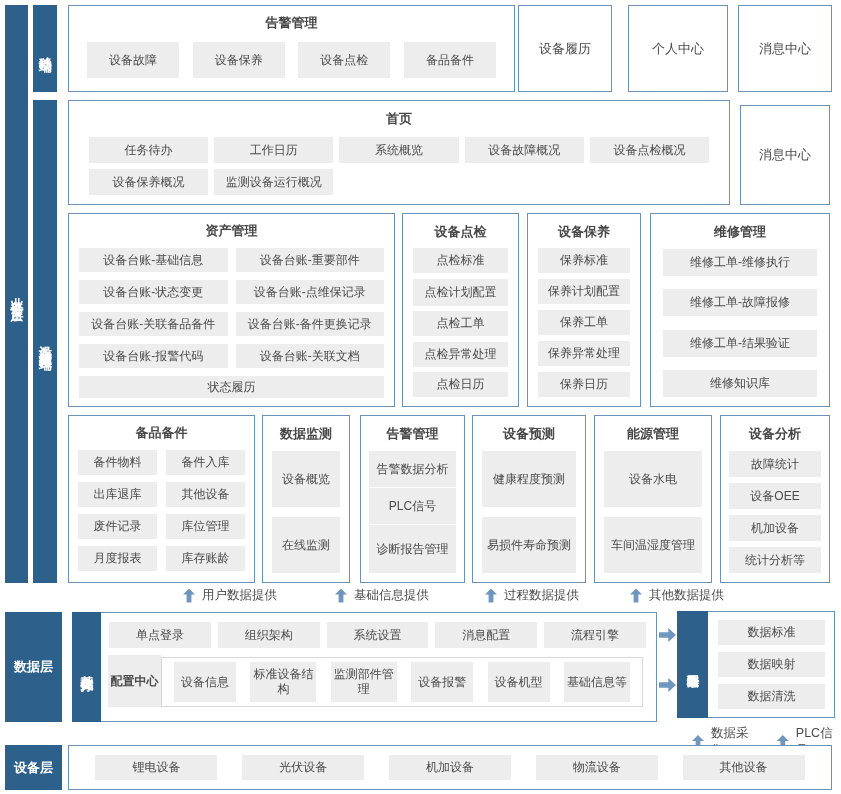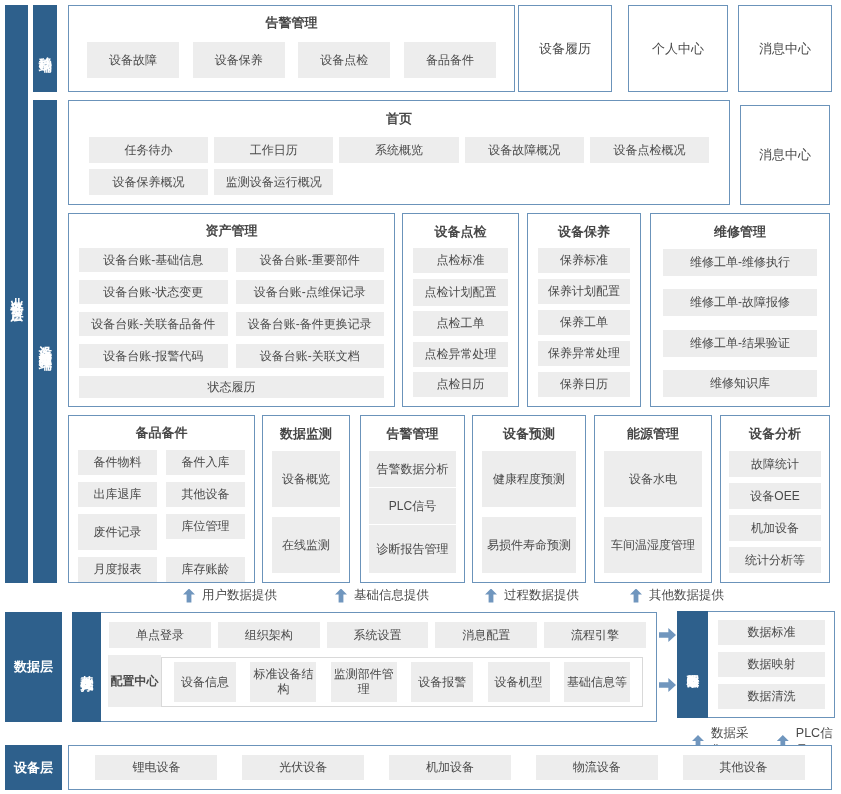--- a/index.html
+++ b/index.html
@@ -108,21 +108,21 @@
     </div>
   </div>
 
   <div class="abs bbox sec" style="left:68px;top:415px;width:187px;height:168px;padding:8px 9px;">
     <div class="title">备品备件</div>
     <div class="grid2" style="margin-top:8px;gap:7px 9px;">
       <div class="gi" style="height:25px;">备件物料</div>
       <div class="gi" style="height:25px;">备件入库</div>
       <div class="gi" style="height:25px;">出库退库</div>
       <div class="gi" style="height:25px;">其他设备</div>
-      <div class="gi" style="height:36px;">废件记录</div>
+      <div class="gi" style="height:25px;">废件记录</div>
       <div class="gi" style="height:25px;">库位管理</div>
       <div class="gi" style="height:25px;">月度报表</div>
       <div class="gi" style="height:25px;">库存账龄</div>
     </div>
   </div>
 
   <div class="abs bbox sec" style="left:262px;top:415px;width:88px;height:168px;padding:9px 9px;">
     <div class="title">数据监测</div>
     <div class="colfill" style="margin-top:8px;gap:10px;">
       <div class="gi" style="flex:1;">设备概览</div>

